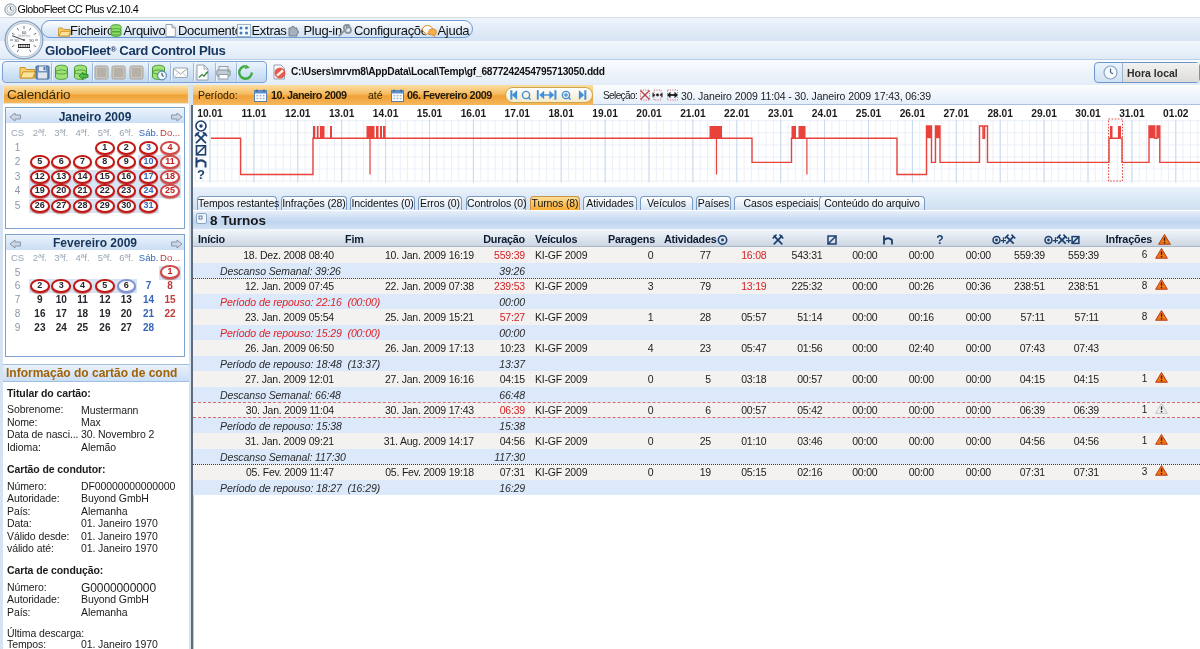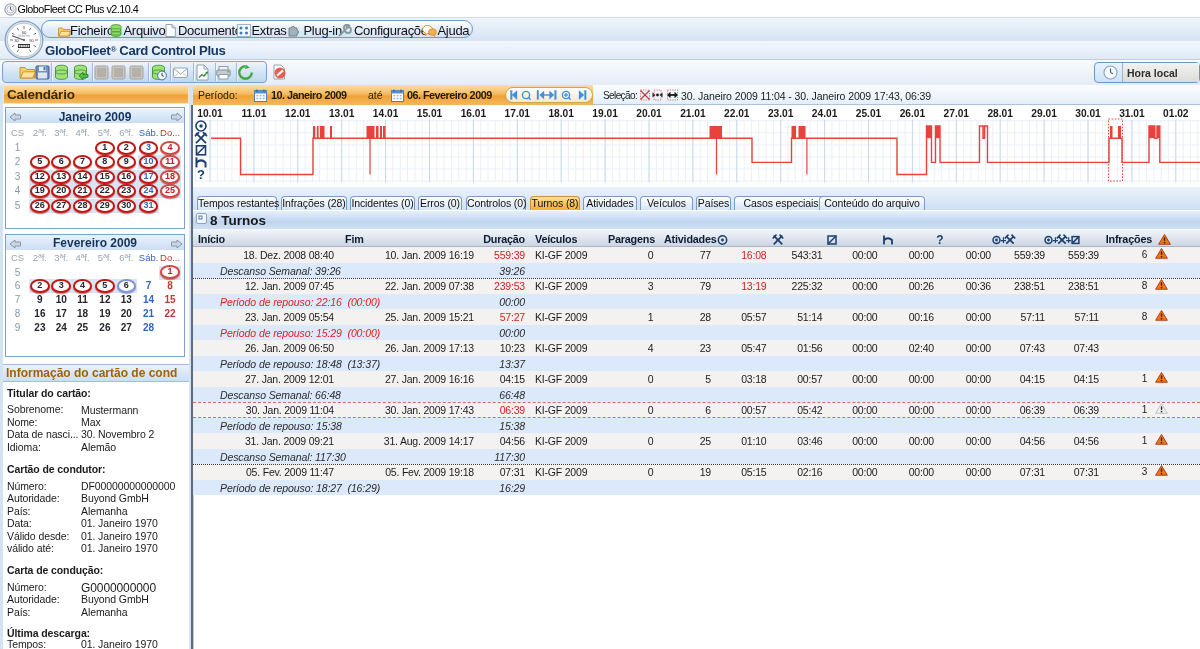--- a/index.html
+++ b/index.html
@@ -11,21 +11,21 @@
 .menupill{position:absolute;left:41px;top:20px;width:432px;height:18px;background:linear-gradient(#fdfefe,#e1ecf8 55%,#d3e3f4);border:1.4px solid #6f9bd1;border-radius:10px}
 .mitem{position:absolute;top:23px;font-size:13px;color:#111;white-space:nowrap;letter-spacing:-0.3px}
 .headrow{position:absolute;left:0;top:41px;width:1200px;height:19px;background:linear-gradient(#f2f7fd,#dfeaf7);border-bottom:1px solid #b9cfe6}
 .headtxt{position:absolute;left:45px;top:43px;font-size:13.2px;font-weight:bold;color:#17365d;letter-spacing:-0.35px}
 .toolrow{position:absolute;left:0;top:60px;width:1200px;height:25px;background:linear-gradient(#f9fbfe,#e4edf7)}
 .toolpill{position:absolute;left:2px;top:61px;width:265px;height:22px;background:linear-gradient(#eef5fc,#cfe2f5 60%,#c2d8ef);border:1.4px solid #7aa3d4;border-radius:4px}
 .tsep{position:absolute;top:63px;width:1px;height:18px;background:#9db9dc;box-shadow:1px 0 0 #f0f6fc}
 .pathtxt{position:absolute;left:291px;top:66px;font-size:10.2px;font-weight:bold;color:#101010;letter-spacing:-0.25px}
 .leftpanel{position:absolute;left:3px;top:85px;width:186px;height:564px;background:#fff}
 .lhdr{position:absolute;left:3px;top:85px;width:186px;height:19px;background:linear-gradient(#fcdfa4,#f6bb60 45%,#f0a236 55%,#f5b75e);border:1px solid #e8e8d0;}
-.lhdrtxt{position:absolute;left:7px;top:87px;font-size:13.5px;font-weight:bold;color:#3a2b05;letter-spacing:-0.2px}
+.lhdrtxt{position:absolute;left:7px;top:87px;font-size:13.5px;font-weight:normal;color:#3a2b05;letter-spacing:-0.2px}
 .calbox{position:absolute;left:5px;width:180px;background:#fff;border:1px solid #7da2ce}
 .caltitlebar{position:absolute;left:6px;width:178px;height:14.5px;background:linear-gradient(#e9f2fc,#cbdef4)}
 .caltitle{position:absolute;left:5px;width:180px;text-align:center;font-size:12px;font-weight:bold;color:#15345a}
 .calh{position:absolute;width:24px;text-align:center;font-size:9.5px;white-space:nowrap}
 .calw{position:absolute;width:16px;text-align:center;font-size:10px;color:#8a97a8}
 .cd{position:absolute;width:20px;text-align:center;font-size:10px;font-weight:bold}
 .cb{position:absolute;width:19.5px;height:14px;border:2.5px solid #c21713;border-radius:50%;text-align:center;font-size:9px;font-weight:bold;line-height:8.6px;background:#fff;box-shadow:inset 0 1px 0 rgba(255,255,255,.7), 0 1.2px 1px rgba(150,15,15,.5)}
 .infohdr{position:absolute;left:3px;top:364px;width:186px;height:17.5px;background:linear-gradient(#eaf2fc,#cadef5);border-top:1px solid #a0bedf;border-bottom:1px solid #a0bedf}
 .infohdrtxt{position:absolute;left:6px;top:366px;font-size:12px;font-weight:bold;color:#a16207;white-space:nowrap;max-width:183px;overflow:hidden}
 .divider{position:absolute;left:191px;top:105px;width:2px;height:544px;background:#5f6c7b}
@@ -202,20 +202,21 @@
     </svg>
 <svg style="position:absolute;left:237px;top:64px" width="17" height="17" viewBox="0 0 17 17">
       <path d="M8.5 2.2 a6.3 6.3 0 1 0 6.3 6.3" fill="none" stroke="#3faa3f" stroke-width="2.4"></path>
       <path d="M8.5 0.5 L13 2.6 L8.5 5 Z" fill="#3faa3f" transform="rotate(15 8.5 2.5)"></path>
     </svg>
 <svg style="position:absolute;left:272px;top:64px" width="15" height="16" viewBox="0 0 15 16">
       <path d="M2 1 H9 L12.5 4.5 V15 H2 Z" fill="#fdfdfd" stroke="#8a97a6" stroke-width="0.9"></path>
       <circle cx="8" cy="9" r="5.5" fill="#e25548" opacity="0.95"></circle>
       <rect x="4" y="7.8" width="8" height="2.4" fill="#f6f0ee" transform="rotate(-40 8 9)"></rect>
     </svg>
+<div class="pathtxt">C:\Users\mrvm8\AppData\Local\Temp\gf_6877242454795713050.ddd</div>
 <div style="position:absolute;left:1094px;top:62px;width:106px;height:21px;border:1.4px solid #6b98c8;border-radius:4px;background:linear-gradient(#eaf3fc,#cfe2f5)"></div>
 <svg style="position:absolute;left:1103px;top:65px" width="15" height="15" viewBox="0 0 15 15">
       <circle cx="7.5" cy="7.5" r="6.5" fill="#f6fafd" stroke="#8aa5c2" stroke-width="1.2"></circle>
       <line x1="7.5" y1="7.5" x2="7.5" y2="3.6" stroke="#45607c" stroke-width="1.2"></line>
       <line x1="7.5" y1="7.5" x2="10" y2="8.7" stroke="#45607c" stroke-width="1.2"></line>
     </svg>
 <div style="position:absolute;left:1122px;top:63.4px;width:77px;height:18.4px;background:linear-gradient(#f2f2f0,#dddcda);border-left:1px solid #9fb4c9"></div>
 <div style="position:absolute;left:1127px;top:67px;font-size:10.5px;font-weight:bold;color:#2e2e2e">Hora local</div>
 <div class="leftpanel"></div>
 <div class="lhdr"></div>
@@ -353,21 +354,21 @@
 <div style="position:absolute;left:81px;top:530px;font-size:10.5px;letter-spacing:-0.1px;font-weight:normal;color:#1b1b1b;white-space:nowrap">01. Janeiro 1970</div>
 <div style="position:absolute;left:7px;top:542px;font-size:10.5px;letter-spacing:-0.1px;font-weight:normal;color:#1b1b1b;white-space:nowrap">válido até:</div>
 <div style="position:absolute;left:81px;top:542px;font-size:10.5px;letter-spacing:-0.1px;font-weight:normal;color:#1b1b1b;white-space:nowrap">01. Janeiro 1970</div>
 <div style="position:absolute;left:7px;top:564px;font-size:10.5px;letter-spacing:-0.1px;font-weight:bold;color:#1b1b1b;white-space:nowrap">Carta de condução:</div>
 <div style="position:absolute;left:7px;top:581px;font-size:10.5px;letter-spacing:-0.1px;font-weight:normal;color:#1b1b1b;white-space:nowrap">Número:</div>
 <div style="position:absolute;left:81px;top:581px;font-size:12px;letter-spacing:-0.1px;font-weight:normal;color:#1b1b1b;white-space:nowrap">G0000000000</div>
 <div style="position:absolute;left:7px;top:593px;font-size:10.5px;letter-spacing:-0.1px;font-weight:normal;color:#1b1b1b;white-space:nowrap">Autoridade:</div>
 <div style="position:absolute;left:81px;top:593px;font-size:10.5px;letter-spacing:-0.1px;font-weight:normal;color:#1b1b1b;white-space:nowrap">Buyond GmbH</div>
 <div style="position:absolute;left:7px;top:606px;font-size:10.5px;letter-spacing:-0.1px;font-weight:normal;color:#1b1b1b;white-space:nowrap">País:</div>
 <div style="position:absolute;left:81px;top:606px;font-size:10.5px;letter-spacing:-0.1px;font-weight:normal;color:#1b1b1b;white-space:nowrap">Alemanha</div>
-<div style="position:absolute;left:7px;top:627px;font-size:10.5px;letter-spacing:-0.1px;font-weight:bold;color:#1b1b1b;white-space:nowrap">Última descarga:</div>
+<div style="position:absolute;left:7px;top:627px;font-size:10.5px;letter-spacing:-0.1px;font-weight:normal;color:#1b1b1b;white-space:nowrap">Última descarga:</div>
 <div style="position:absolute;left:7px;top:638px;font-size:10.5px;letter-spacing:-0.1px;font-weight:normal;color:#1b1b1b;white-space:nowrap">Tempos:</div>
 <div style="position:absolute;left:81px;top:638px;font-size:10.5px;letter-spacing:-0.1px;font-weight:normal;color:#1b1b1b;white-space:nowrap">01. Janeiro 1970</div>
 <div class="divider"></div>
 <div class="main"></div>
 <div class="pbar"></div>
 <div class="sbar"></div>
 <div class="ptxt" style="left:198px">Período:</div>
 <div style="position:absolute;left:254px;top:88px"><svg width="13" height="13" viewBox="0 0 13 13">
         <rect x="0.5" y="1.5" width="12" height="11" fill="#fdfdfd" stroke="#5a7ca8" stroke-width="1"></rect>
         <rect x="0.5" y="1.5" width="12" height="3" fill="#5a8fd0"></rect>

